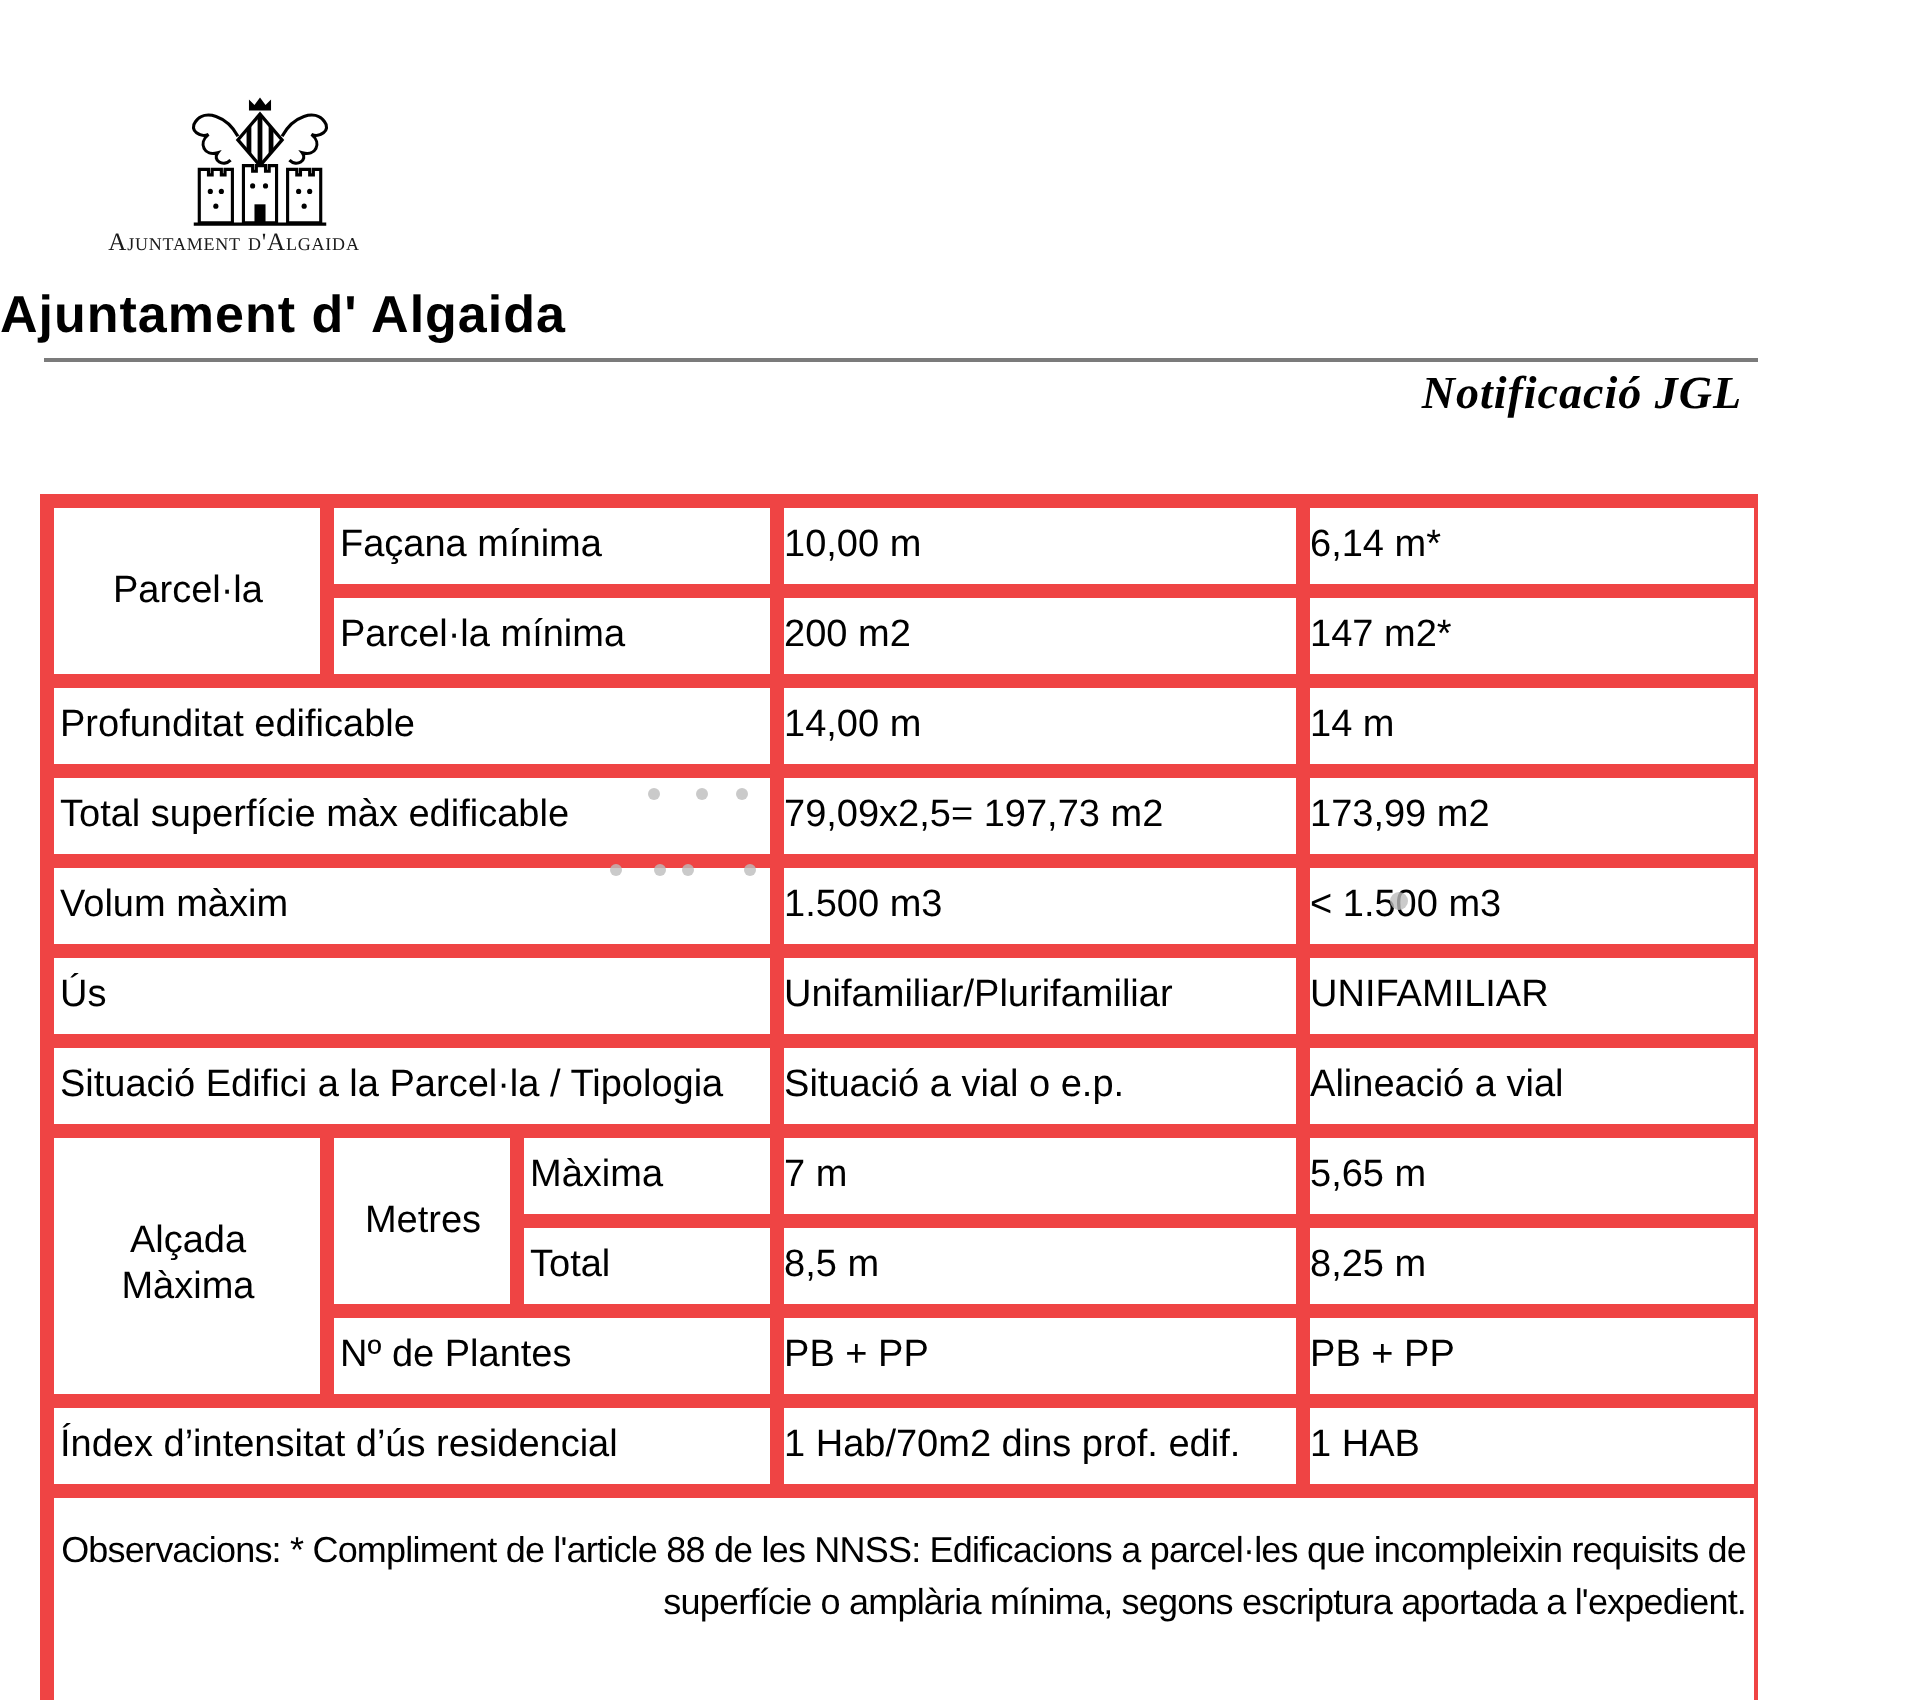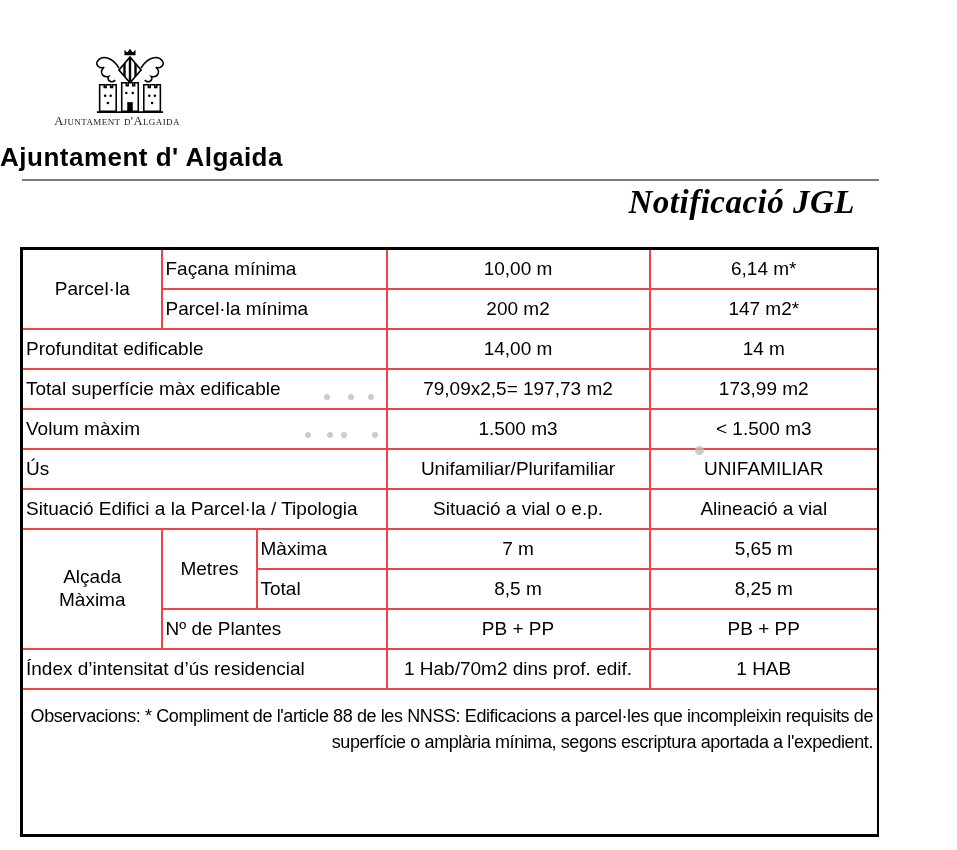--- a/index.html
+++ b/index.html
@@ -14,35 +14,35 @@
     position:absolute; left:34px; top:114px; width:166px; text-align:center;
     font-family:"Liberation Serif", serif; font-variant:small-caps;
     font-size:12.5px; letter-spacing:0.4px; color:#1a1a1a;
   }
   .doc-title {
     position:absolute; left:0; right:0; top:142px; text-align:left;
     font-size:26px; font-weight:bold; letter-spacing:0.5px;
   }
   .rule { position:absolute; left:22px; top:179px; width:912px; height:2px; background:#7b7b7b; }
   .notif {
-    position:absolute; right:24px; top:184px;
+    position:absolute; right:8px; top:184px;
     font-family:"Liberation Serif", serif; font-style:italic; font-weight:bold;
-    font-size:33px; letter-spacing:0.5px;
+    font-size:23px; letter-spacing:0.5px;
   }
 
   
   table.paramtable {
     position:absolute; left:20px; top:247px; width:857px;
     border-collapse:collapse; table-layout:fixed; font-size:19px;
     border:3px solid #000;
   }
-  .paramtable td { border:2px solid #ef4444; height:38px; padding:0; overflow:hidden; }
+  .paramtable td { border:7px solid #ef4444; height:38px; padding:0; overflow:hidden; }
   .paramtable td.lab { text-align:left; padding:0 2px 0 3px; white-space:nowrap; }
   .paramtable td.grp { text-align:center; padding:0 2px 0 3px; }
-  .paramtable td.val { text-align:center; }
+  .paramtable td.val { text-align:left; }
   .paramtable td.multiline { white-space:pre-line; line-height:1.2; }
   .paramtable td.obs {
     height:131px; vertical-align:top; text-align:right;
     padding:13px 4px 0 3px; font-size:18px; letter-spacing:-0.4px; line-height:1.45;
     white-space:normal;
   }
 
   
   .watermark {
     position:absolute; left:318px; top:384px; z-index:5;

